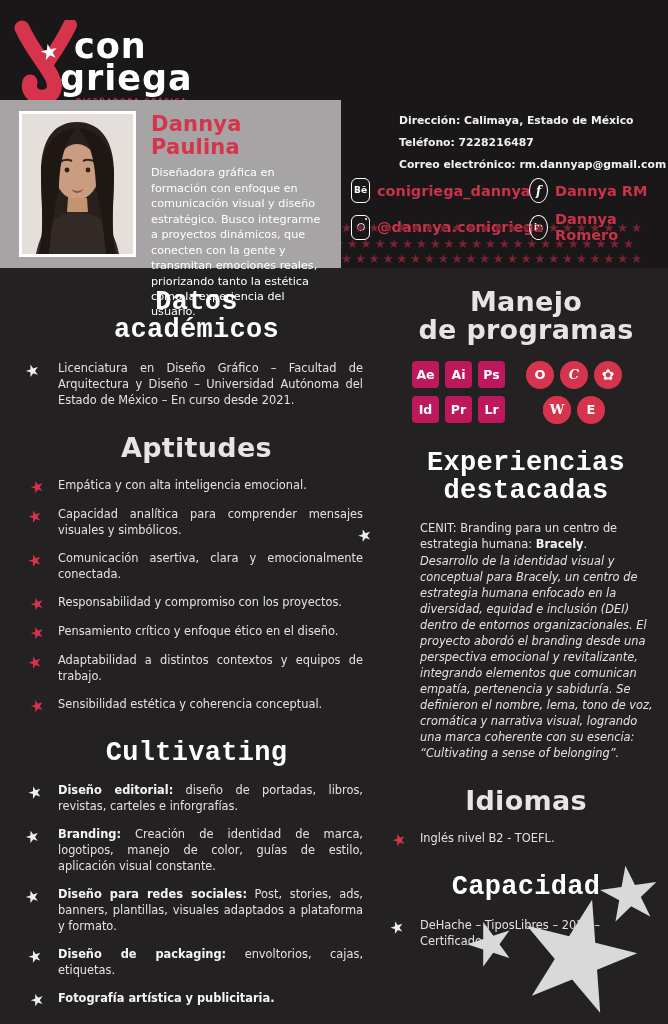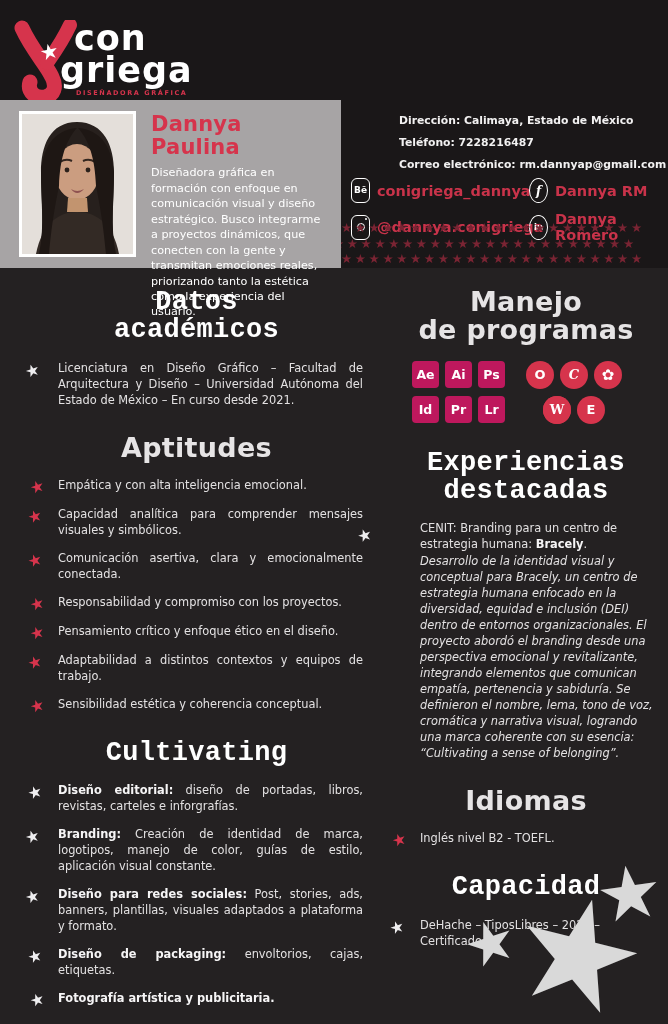--- a/index.html
+++ b/index.html
@@ -8,21 +8,21 @@
     position:relative; width:668px; height:1024px; margin:0 auto;
     background:#242122; overflow:hidden;
     font-family:"DejaVu Sans", sans-serif;
   }
   .topzone{ position:absolute; top:0; left:0; width:668px; height:268px; background:#1a1718; }
 
   
   .logo{ position:absolute; top:20px; left:12px; width:210px; height:78px; }
   .logo-mark{ position:absolute; left:0; top:0; width:70px; height:80px; }
   .logo-star{ position:absolute; left:28px; top:22px; font-size:21px; color:#ffffff; transform:rotate(-12deg); line-height:1; }
-  .logo-text{ position:absolute; left:48px; top:2px; }
+  .logo-text{ position:absolute; left:48px; top:10px; }
   .logo-w{ color:#ffffff; font-weight:bold; font-size:35px; line-height:0.92; letter-spacing:1px; }
   .logo-w1{ margin-left:14px; }
   .logo-tagline{ color:#d6344c; font-size:6.5px; font-weight:bold; letter-spacing:1.6px; margin:3px 0 0 16px; }
 
   
   .grayband{
     position:absolute; top:100px; left:0; width:341px; height:168px;
     background:#a7a4a5; display:flex; padding:11px 12px 11px 19px;
   }
   .photo{ width:117px; height:146px; background:#ffffff; padding:3px; flex:0 0 auto; }

